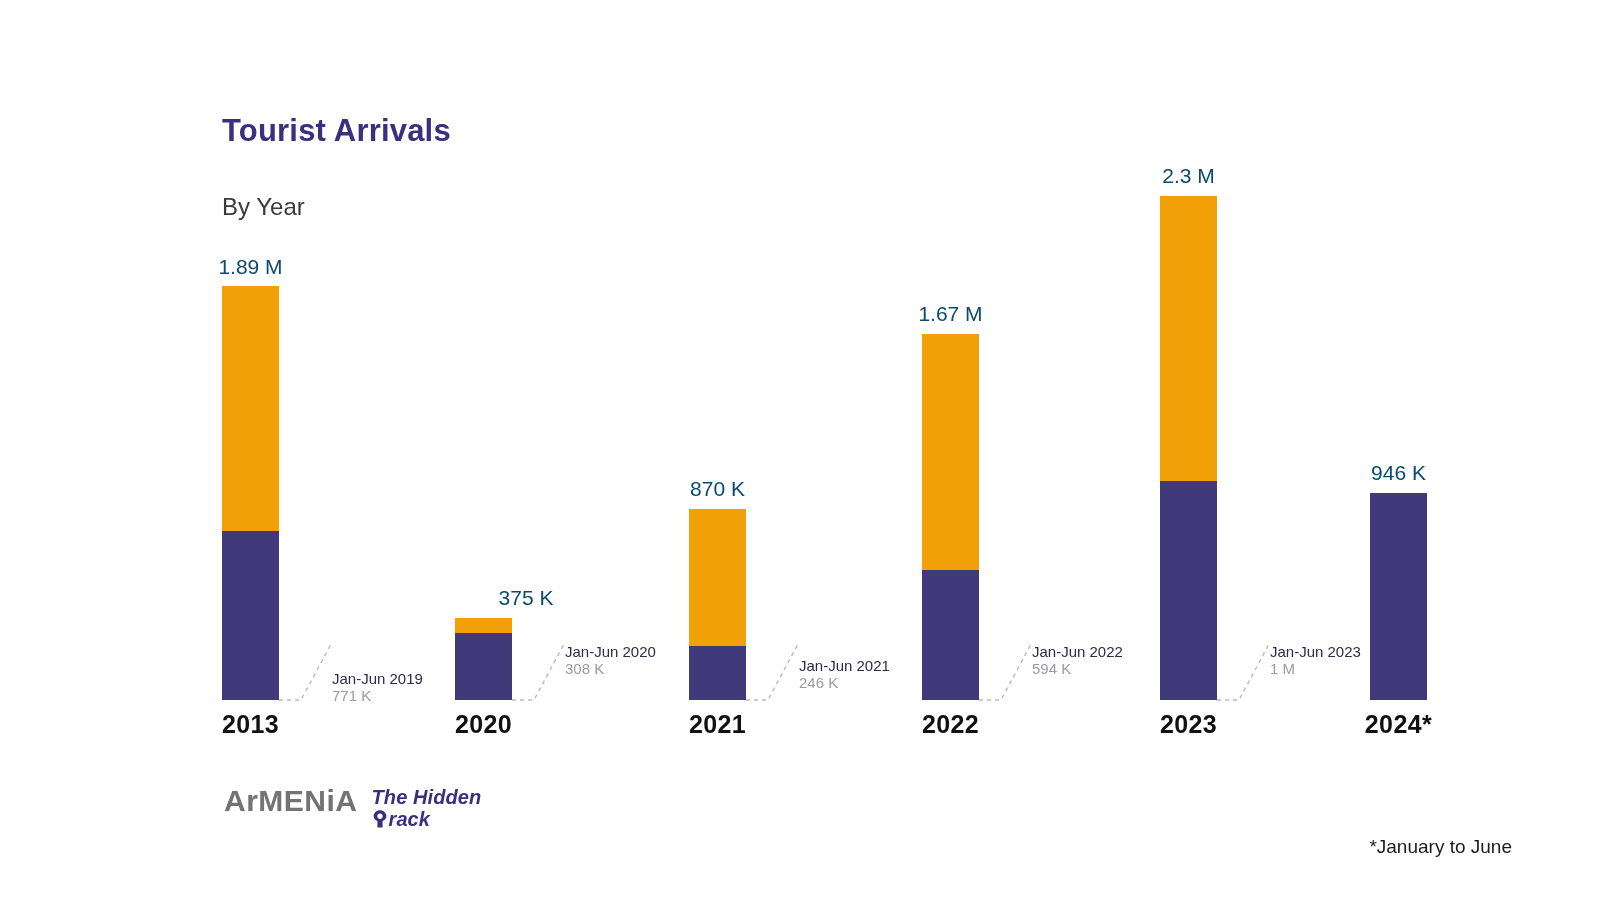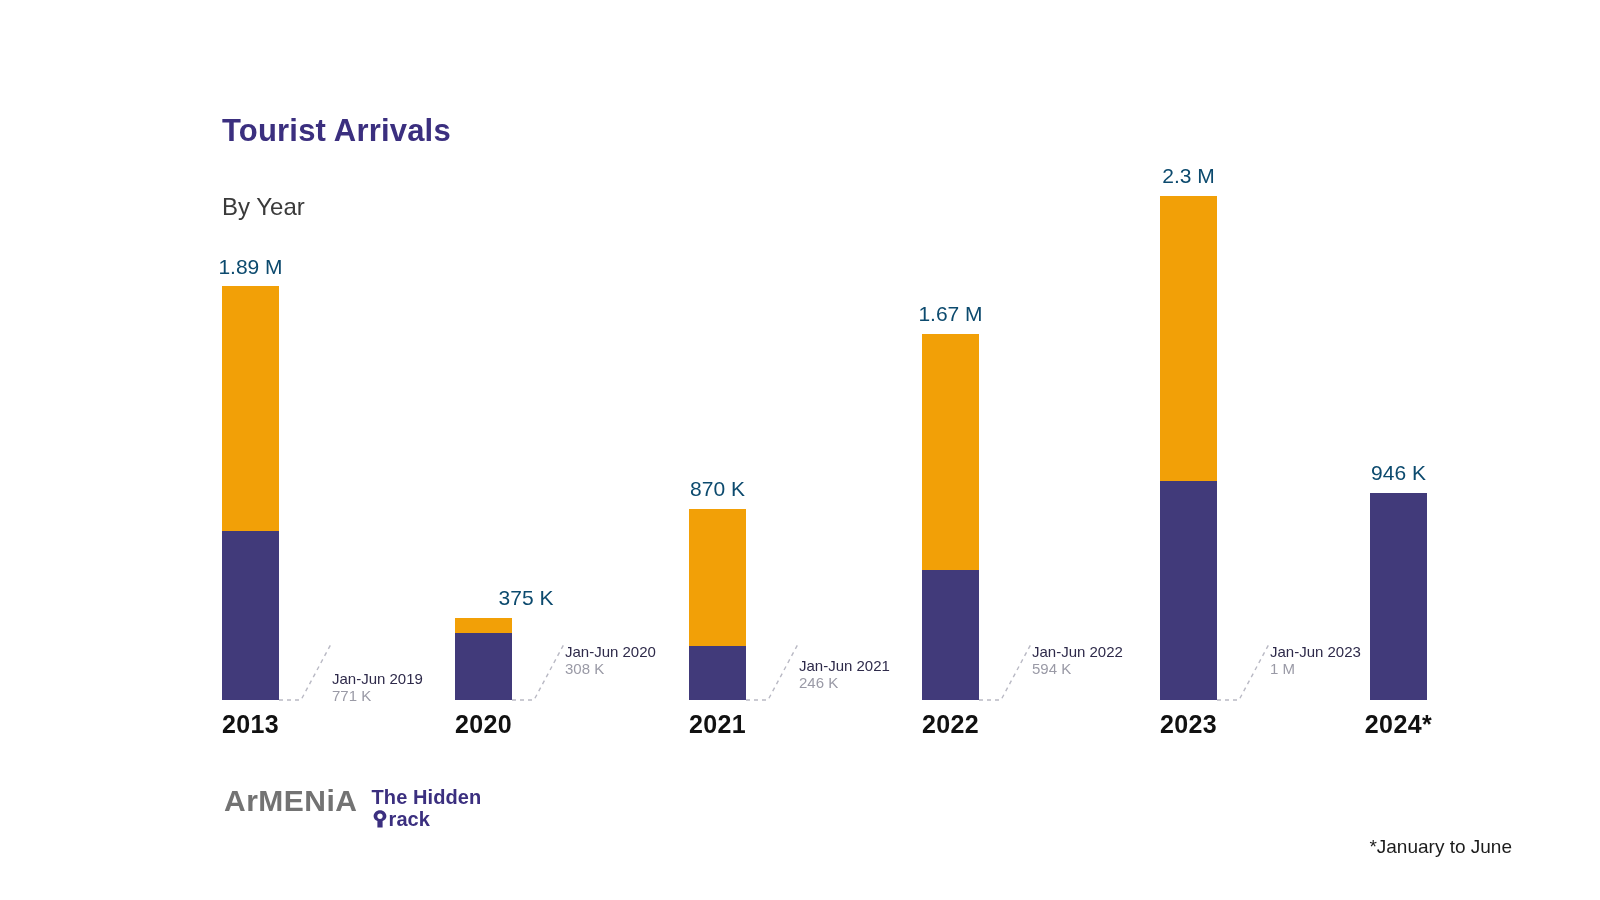--- a/index.html
+++ b/index.html
@@ -57,20 +57,21 @@
   #logo { position: absolute; left: 224px; top: 786px; }
   #logo-armenia {
     font-size: 30px; font-weight: bold; color: #737373;
     letter-spacing: 0.5px; line-height: 1; display: inline-block;
     vertical-align: top;
   }
   #logo-tagline {
     display: inline-block; vertical-align: top; margin-left: 14px;
     color: #3B2F7F; font-size: 20px; font-weight: bold; line-height: 1.12;
     letter-spacing: 0.1px;
+    font-style: italic;
   }
   #logo-tagline .line2 { display: block; }
   .pin-t { display: inline-block; position: relative; width: 17px; }
 
   
   #footnote {
     position: absolute; right: 88px; top: 836px;
     font-size: 19px; font-weight: 300; color: #1c1c1c;
     white-space: nowrap;
   }

